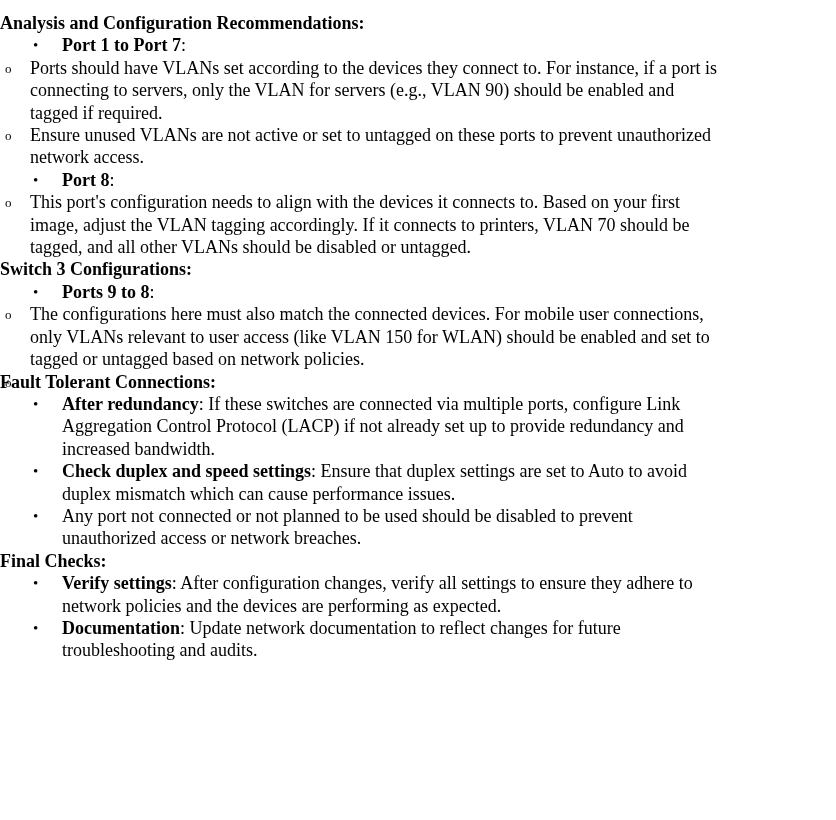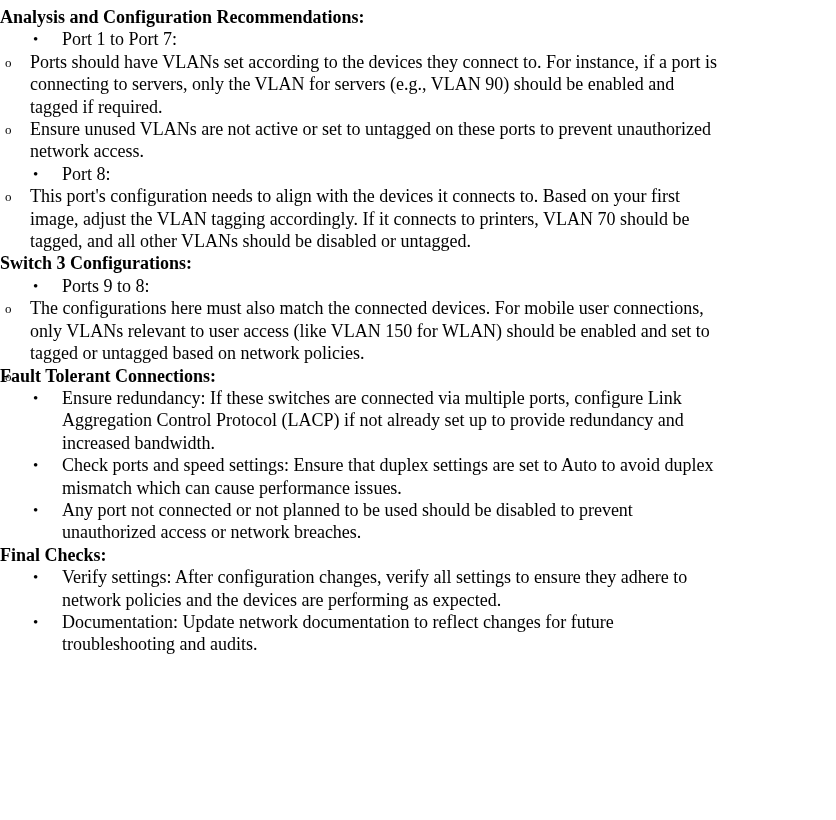--- a/index.html
+++ b/index.html
@@ -11,21 +11,21 @@
     width: 836px;
     height: 820px;
     font-family: "Liberation Serif", "DejaVu Serif", serif;
     font-size: 18px;
     line-height: 22.4px;
     color: #000000;
     -webkit-font-smoothing: antialiased;
   }
   .page {
     width: 720px;
-    padding: 6px 0 0 0;
+    padding: 12px 0 0 0;
     box-sizing: border-box;
   }
 
   
   .heading {
     font-weight: bold;
     margin: 0;
     padding: 0;
     text-align: left;
   }
@@ -55,21 +55,21 @@
   .sub-row .marker {
     position: absolute;
     left: 5px;
     top: 0;
     font-size: 13px;
     line-height: 23.5px;
     font-family: "Liberation Serif", "DejaVu Serif", serif;
   }
 
   .lead {
-    font-weight: normal;
+    font-weight: bold;
     text-align: center;
   }
   .body-text {
     font-weight: normal;
   }
 </style>
 </head>
 <body>
 
 <div class="page" id="page-root">
@@ -77,19 +77,19 @@
     <div class="bullet-row"><span class="marker">•</span><span class="lead">Port 1 to Port 7</span><span class="body-text">:</span></div>
     <div class="sub-row"><span class="marker">o</span><span class="body-text">Ports should have VLANs set according to the devices they connect to. For instance, if a port is connecting to servers, only the VLAN for servers (e.g., VLAN 90) should be enabled and tagged if required.</span></div>
     <div class="sub-row"><span class="marker">o</span><span class="body-text">Ensure unused VLANs are not active or set to untagged on these ports to prevent unauthorized network access.</span></div>
     <div class="bullet-row"><span class="marker">•</span><span class="lead">Port 8</span><span class="body-text">:</span></div>
     <div class="sub-row"><span class="marker">o</span><span class="body-text">This port's configuration needs to align with the devices it connects to. Based on your first image, adjust the VLAN tagging accordingly. If it connects to printers, VLAN 70 should be tagged, and all other VLANs should be disabled or untagged.</span></div>
     <div class="heading"><span>Switch 3 Configurations:</span></div>
     <div class="bullet-row"><span class="marker">•</span><span class="lead">Ports 9 to 8</span><span class="body-text">:</span></div>
     <div class="sub-row"><span class="marker">o</span><span class="body-text">The configurations here must also match the connected devices. For mobile user connections, only VLANs relevant to user access (like VLAN 150 for WLAN) should be enabled and set to tagged or untagged based on network policies.</span></div>
     <div class="sub-row"><span class="marker">o</span></div>
     <div class="heading"><span>Fault Tolerant Connections:</span></div>
-    <div class="bullet-row"><span class="marker">•</span><span class="lead">Ensure redundancy</span><span class="body-text">: If these switches are connected via multiple ports, configure Link Aggregation Control Protocol (LACP) if not already set up to provide redundancy and increased bandwidth.</span></div>
-    <div class="bullet-row"><span class="marker">•</span><span class="lead">Check ports and speed settings</span><span class="body-text">: Ensure that duplex settings are set to Auto to avoid duplex mismatch which can cause performance issues.</span></div>
+    <div class="bullet-row"><span class="marker">•</span><span class="lead">After redundancy</span><span class="body-text">: If these switches are connected via multiple ports, configure Link Aggregation Control Protocol (LACP) if not already set up to provide redundancy and increased bandwidth.</span></div>
+    <div class="bullet-row"><span class="marker">•</span><span class="lead">Check duplex and speed settings</span><span class="body-text">: Ensure that duplex settings are set to Auto to avoid duplex mismatch which can cause performance issues.</span></div>
     <div class="bullet-row"><span class="marker">•</span><span class="body-text">Any port not connected or not planned to be used should be disabled to prevent unauthorized access or network breaches.</span></div>
     <div class="heading"><span>Final Checks:</span></div>
     <div class="bullet-row"><span class="marker">•</span><span class="lead">Verify settings</span><span class="body-text">: After configuration changes, verify all settings to ensure they adhere to network policies and the devices are performing as expected.</span></div>
     <div class="bullet-row"><span class="marker">•</span><span class="lead">Documentation</span><span class="body-text">: Update network documentation to reflect changes for future troubleshooting and audits.</span></div>
   </div>
 
 </body></html>

